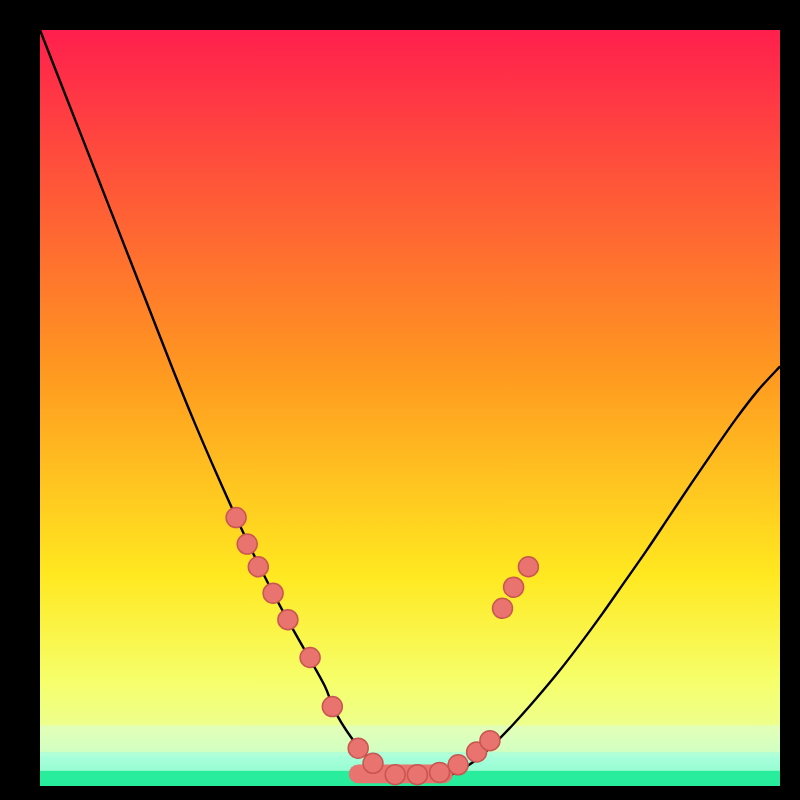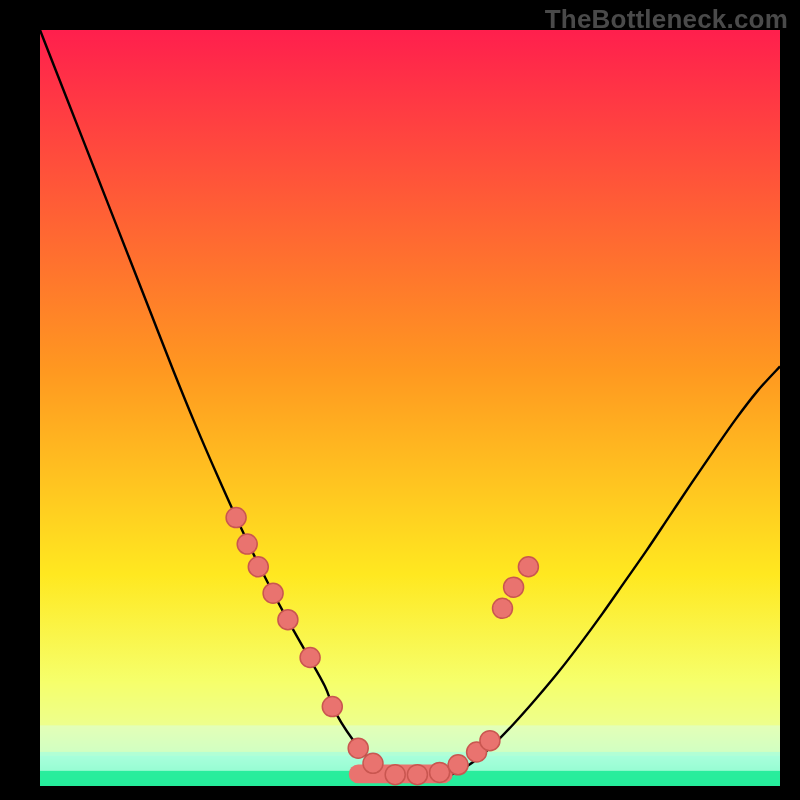--- a/index.html
+++ b/index.html
@@ -33,21 +33,20 @@
     top: 0;
     width: 800px;
     height: 800px;
   }
 </style>
 </head>
 <body>
 
 <div class="stage">
 
-  <div class="watermark">TheBottleneck.com</div>
 
   <svg class="plot" viewBox="0 0 800 800">
     <defs>
       <linearGradient id="bg-grad" x1="0" y1="0" x2="0" y2="1">
         <stop id="g0" offset="0%" stop-color="#ff1f4d"></stop>
         <stop id="g1" offset="45%" stop-color="#ff9820"></stop>
         <stop id="g2" offset="72%" stop-color="#ffe820"></stop>
         <stop id="g3" offset="86%" stop-color="#f6ff6a"></stop>
         <stop id="g4" offset="92%" stop-color="#e3ffb7"></stop>
         <stop id="g5" offset="96%" stop-color="#a8ffdb"></stop>

